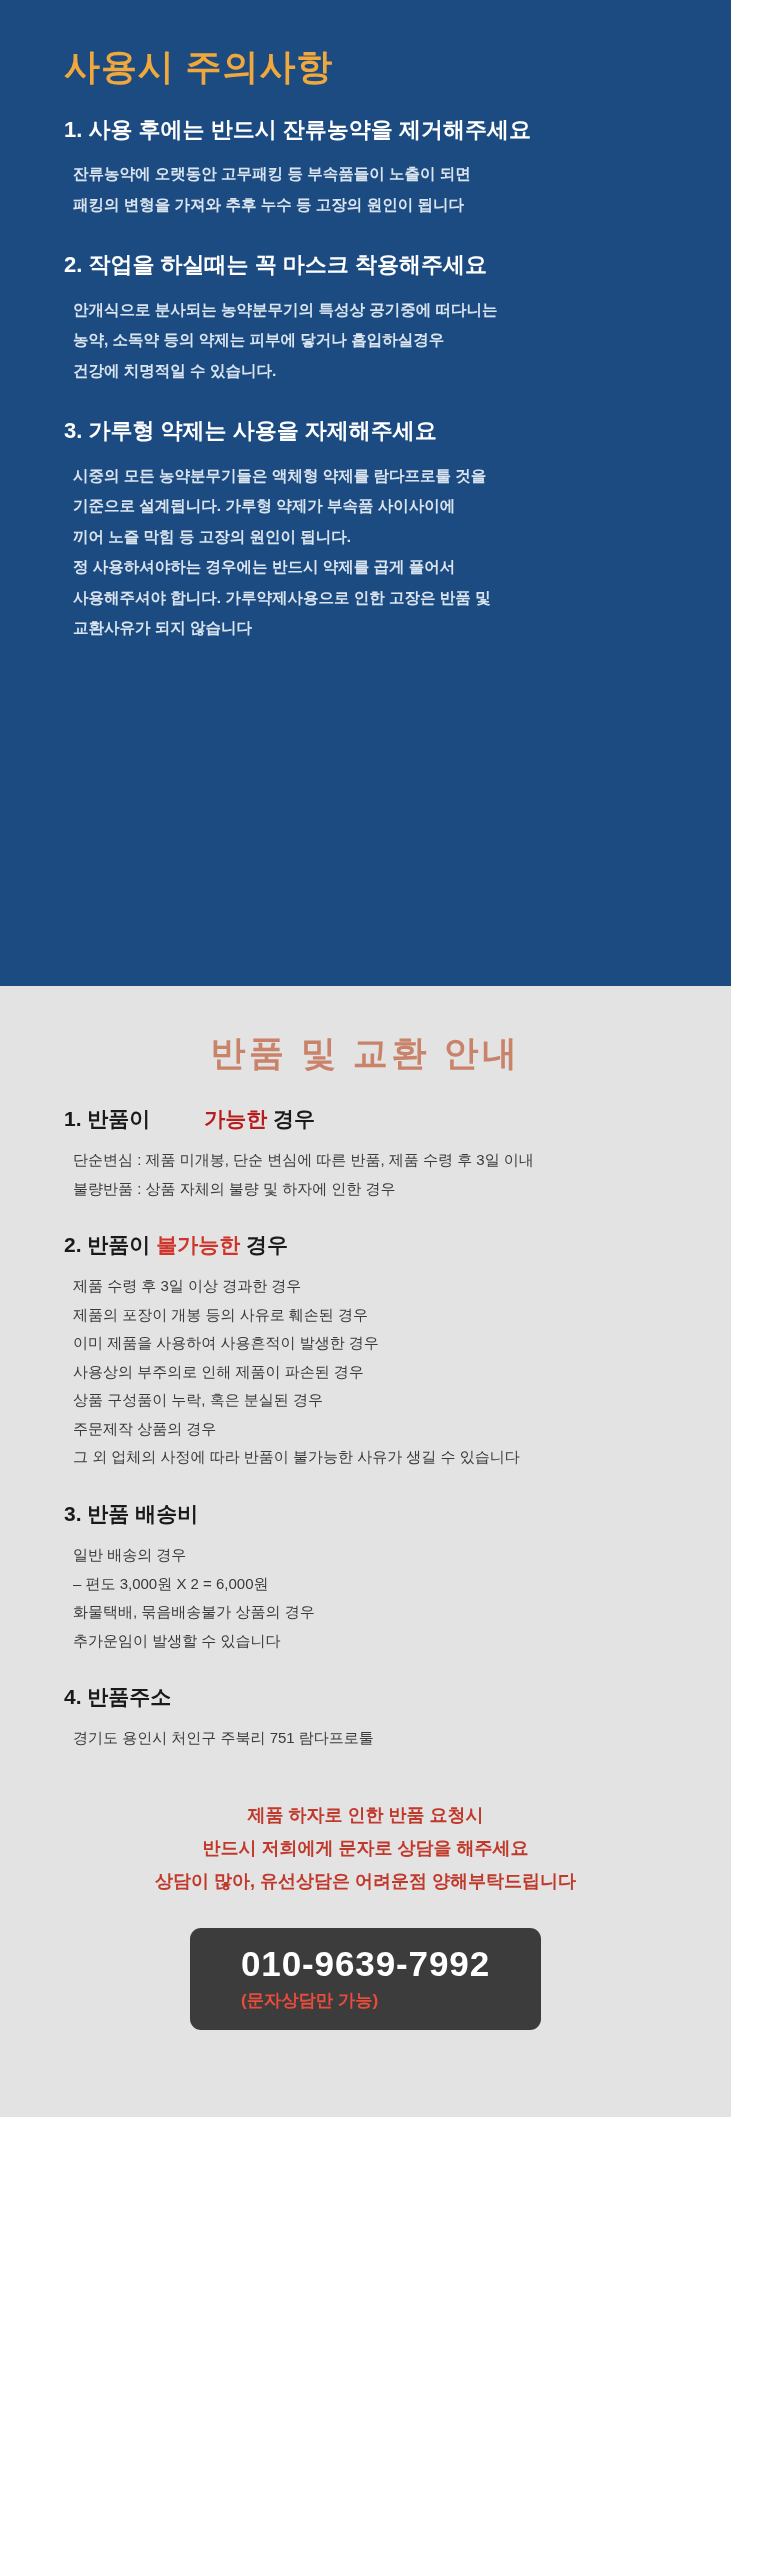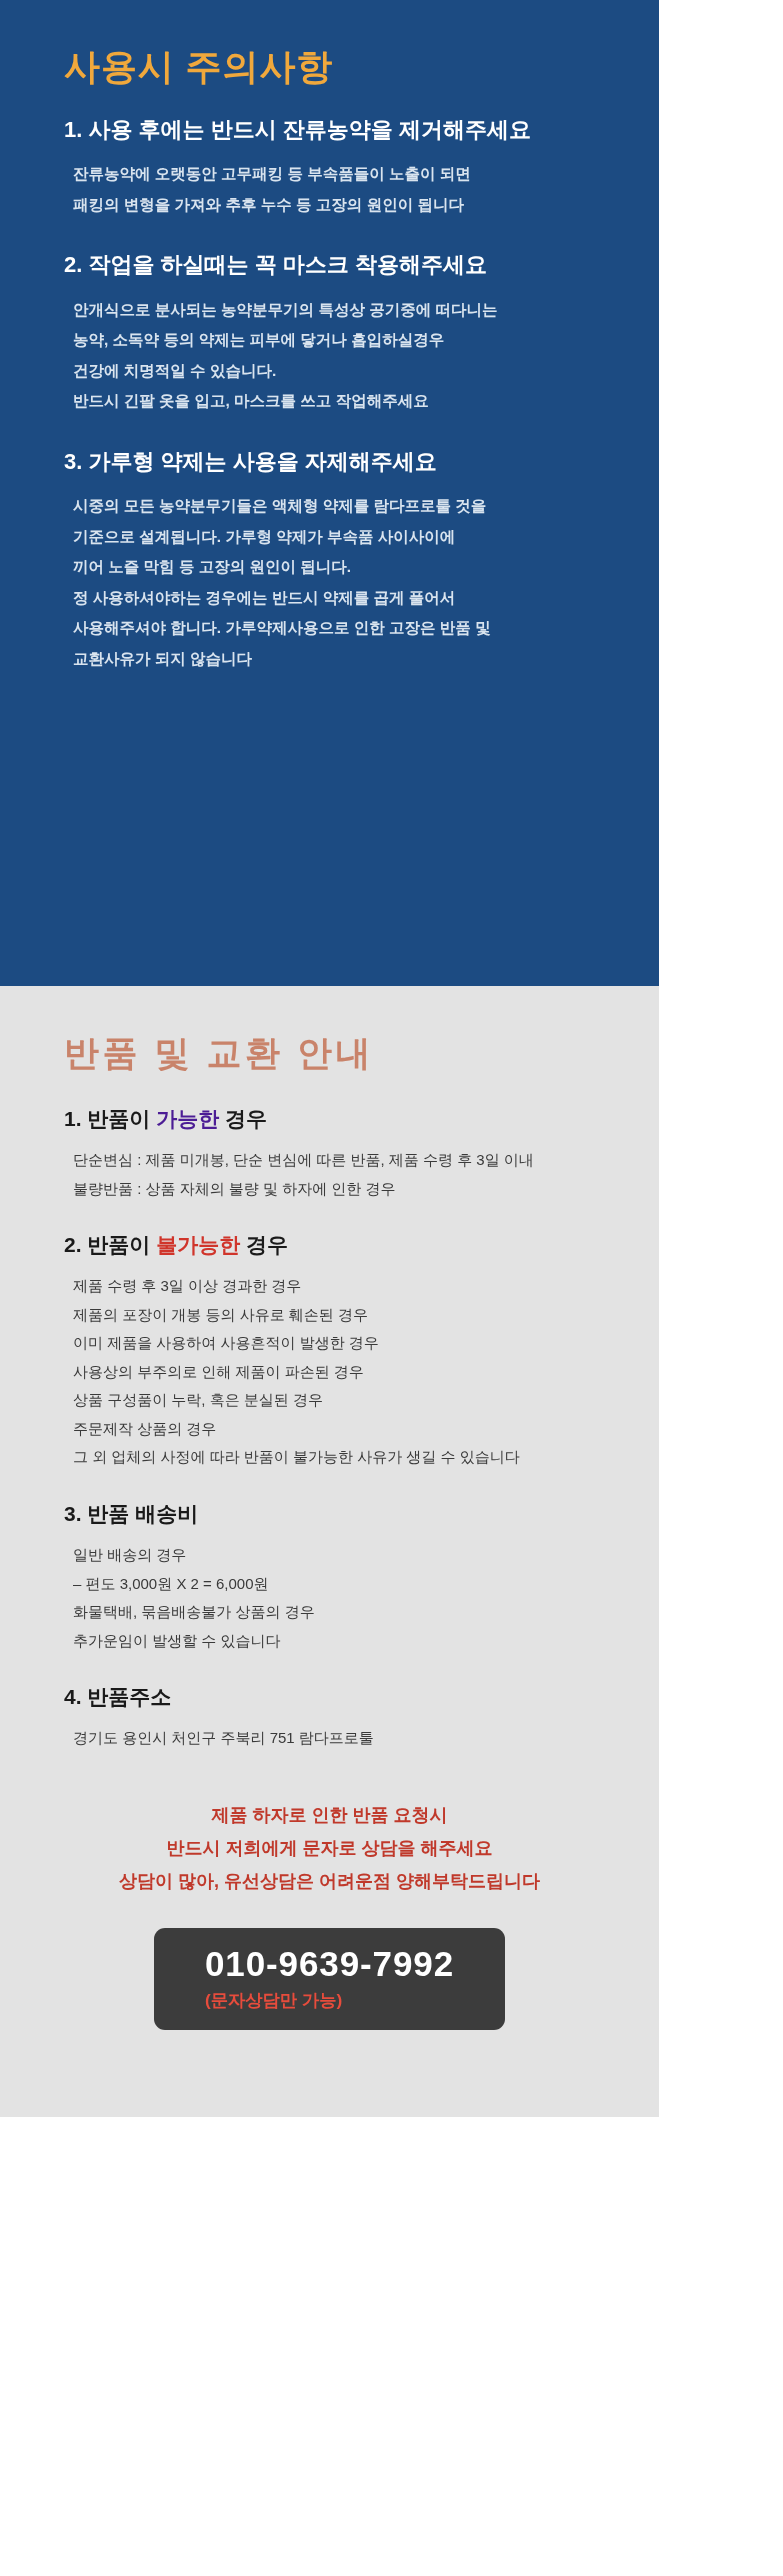--- a/index.html
+++ b/index.html
@@ -6,21 +6,21 @@
     margin: 0;
     padding: 0;
   }
   body {
     width: 783px;
     background: #ffffff;
     font-family: "Liberation Sans", "DejaVu Sans", sans-serif;
     -webkit-font-smoothing: antialiased;
   }
   .page {
-    width: 659px;
+    width: 731px;
     min-height: 2576px;
     position: relative;
     overflow: hidden;
   }
 
   
   .section-caution {
     background: #1c4b82;
     padding: 44px 64px 64px 64px;
     box-sizing: border-box;
@@ -58,32 +58,33 @@
     background: #e3e3e3;
     padding: 44px 64px 36px 64px;
     box-sizing: border-box;
   }
   .return-title {
     color: #c9836a;
     font-size: 35px;
     font-weight: bold;
     letter-spacing: 3.6px;
     margin: 0 0 27px 0;
+    text-align: center;
   }
   .return-block {
     margin-bottom: 27px;
   }
   .return-head {
     color: #1a1a1a;
     font-size: 21px;
     font-weight: bold;
     margin: 0 0 12.8px 0;
     line-height: 1.4;
   }
-  .return-head .hl-blue { color: #4c1d95; }
+  .return-head .hl-blue { color: #b91c1c; margin-left: 48px; }
   .return-head .hl-red  { color: #d0352b; }
   .return-body p {
     color: #3a3a3a;
     font-size: 15px;
     line-height: 1.9;
     margin: 0;
     padding-left: 9px;
   }
 
   
@@ -136,21 +137,20 @@
             <p>잔류농약에 오랫동안 고무패킹 등 부속품들이 노출이 되면</p>
             <p>패킹의 변형을 가져와 추후 누수 등 고장의 원인이 됩니다</p>
           </div>
         </div>
         <div class="caution-block">
           <div class="caution-head">2. 작업을 하실때는 꼭 마스크 착용해주세요</div>
           <div class="caution-body">
             <p>안개식으로 분사되는 농약분무기의 특성상 공기중에 떠다니는</p>
             <p>농약, 소독약 등의 약제는 피부에 닿거나 흡입하실경우</p>
             <p>건강에 치명적일 수 있습니다.</p>
-            <p>반드시 긴팔 옷을 입고, 마스크를 쓰고 작업해주세요</p>
           </div>
         </div>
         <div class="caution-block">
           <div class="caution-head">3. 가루형 약제는 사용을 자제해주세요</div>
           <div class="caution-body">
             <p>시중의 모든 농약분무기들은 액체형 약제를 람다프로툴 것을</p>
             <p>기준으로 설계됩니다. 가루형 약제가 부속품 사이사이에</p>
             <p>끼어 노즐 막힘 등 고장의 원인이 됩니다.</p>
             <p>정 사용하셔야하는 경우에는 반드시 약제를 곱게 풀어서</p>
             <p>사용해주셔야 합니다. 가루약제사용으로 인한 고장은 반품 및</p>

